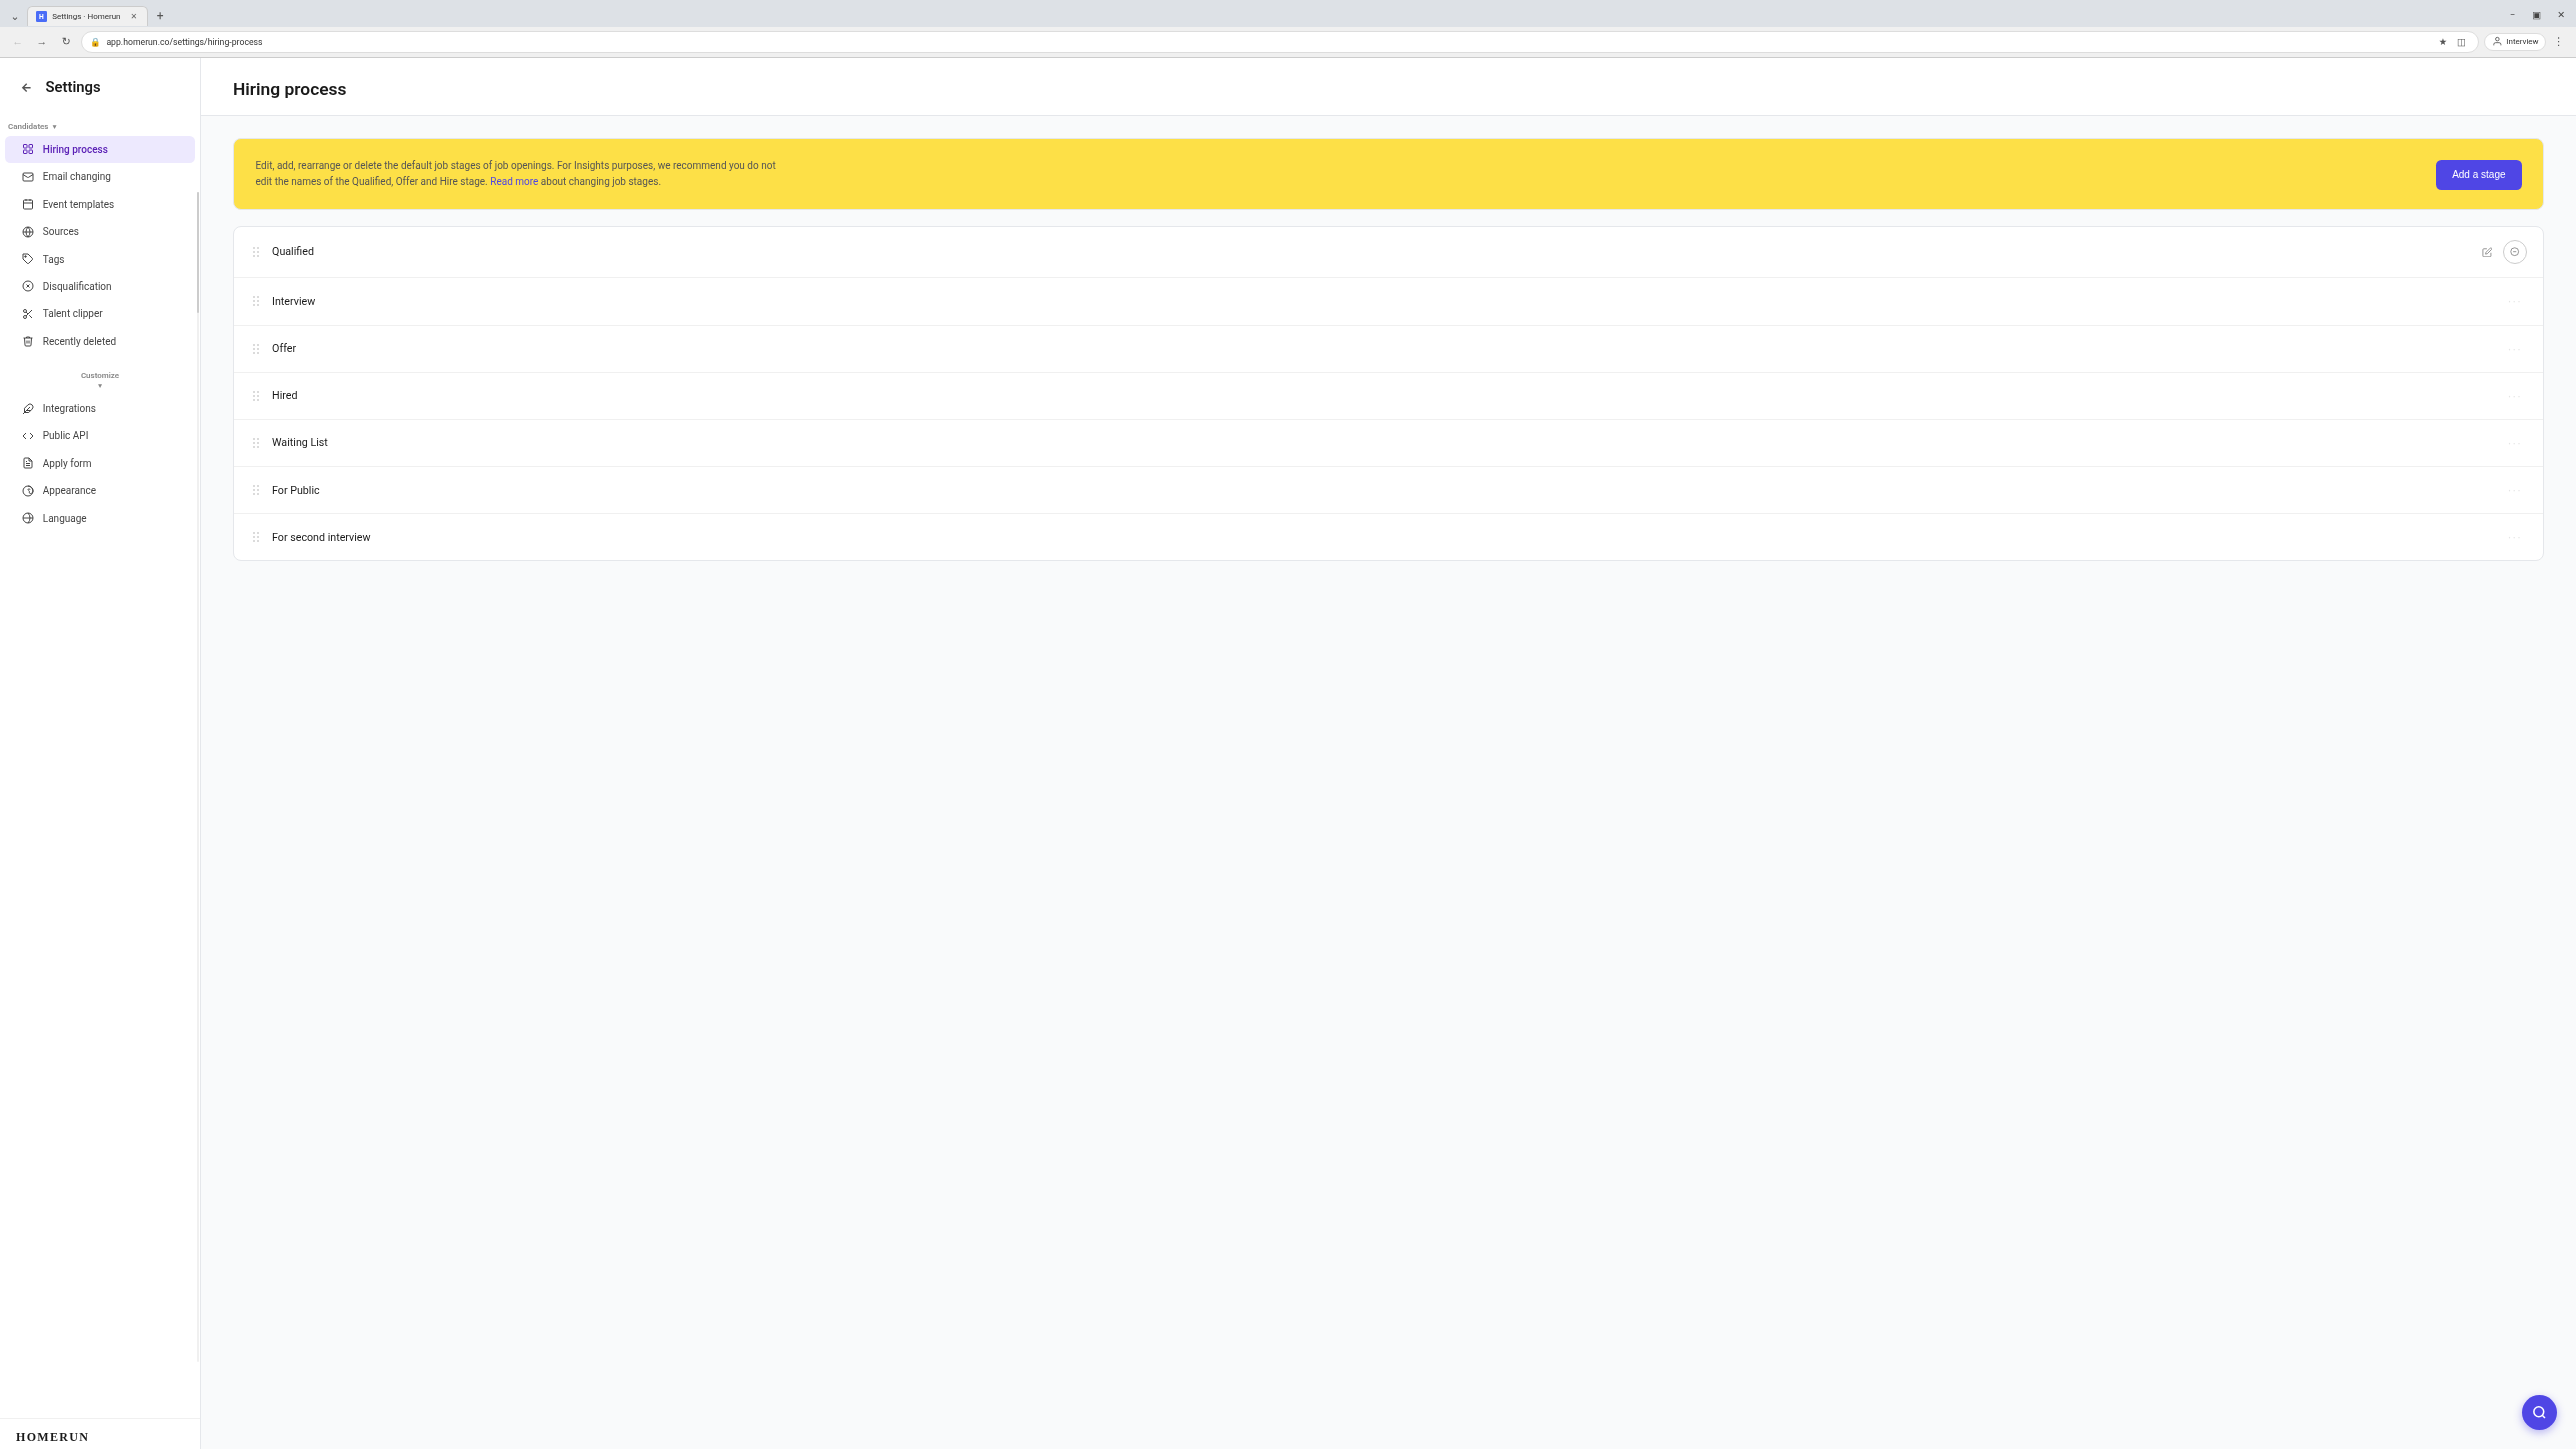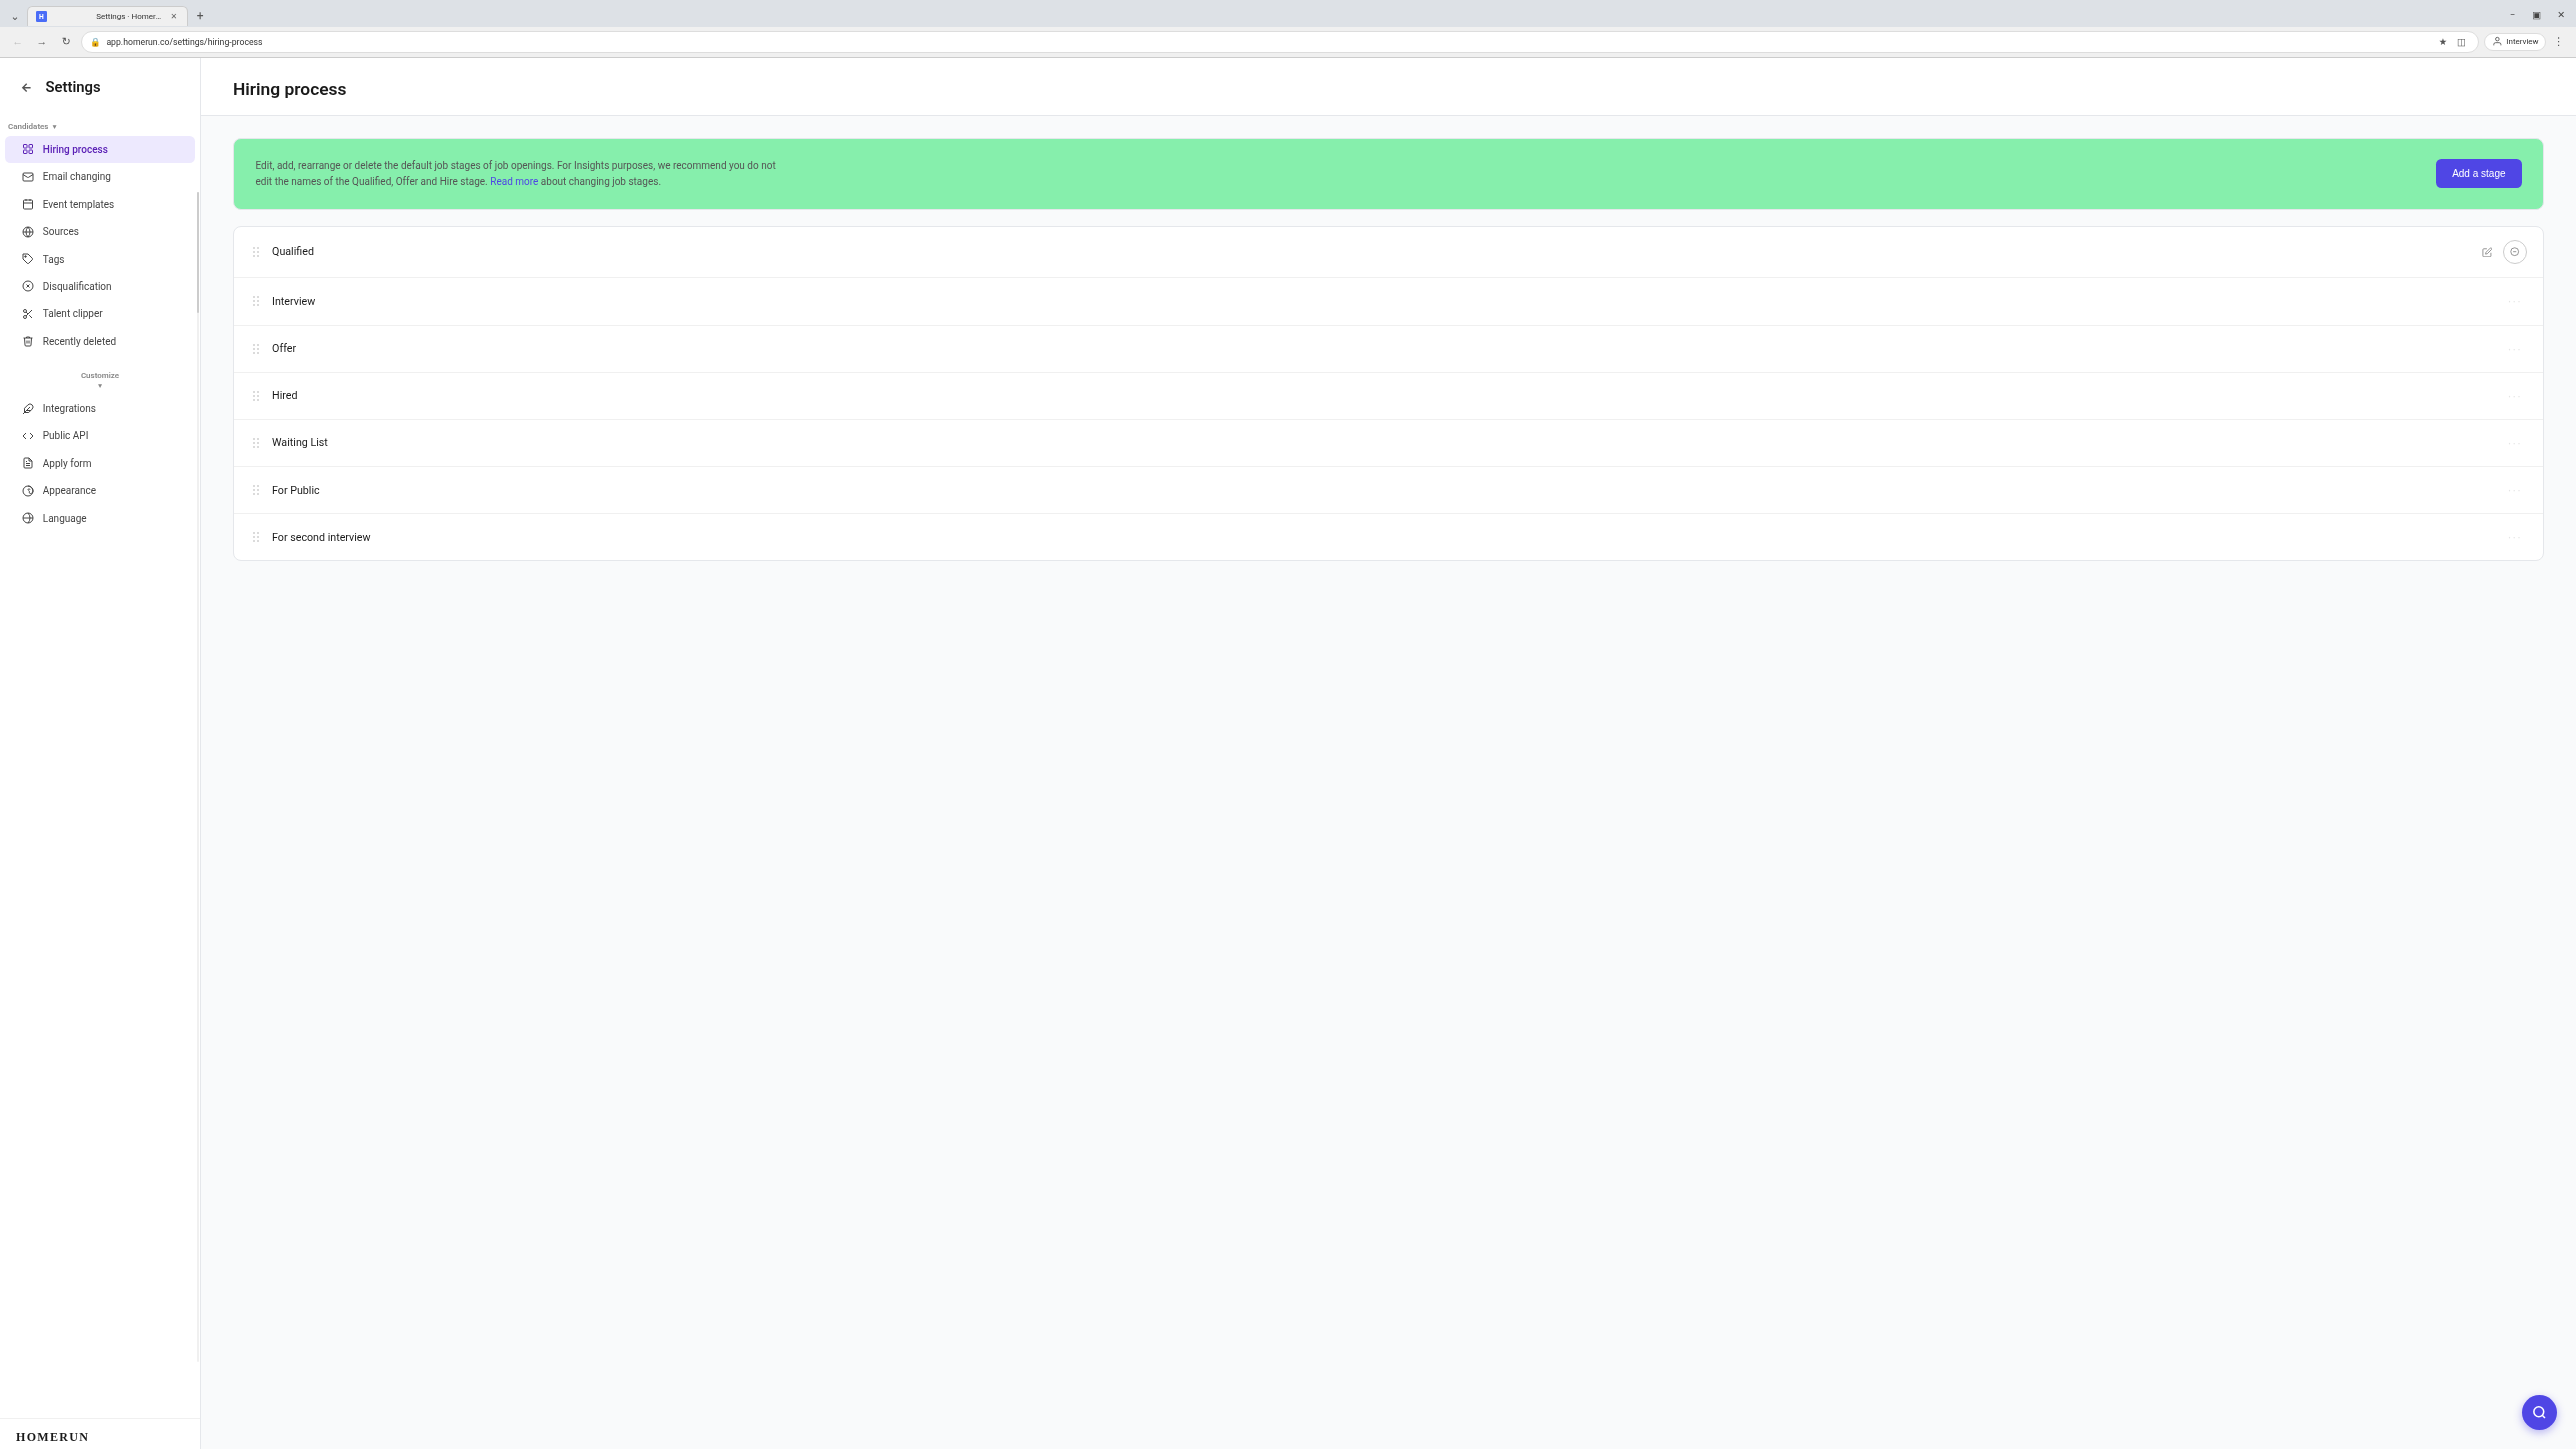--- a/index.html
+++ b/index.html
@@ -52,21 +52,20 @@
       font-weight: bold;
       flex-shrink: 0;
     }
     .tab-title {
       flex: 1;
       font-size: 8px;
       color: #333;
       white-space: nowrap;
       overflow: hidden;
       text-overflow: ellipsis;
-      margin-left: 44px;
     }
     .tab-close {
       width: 10.7px; height: 10.7px;
       display: flex; align-items: center; justify-content: center;
       border-radius: 50%;
       cursor: pointer;
       color: #666;
       font-size: 8px;
     }
     .new-tab {
@@ -275,26 +274,26 @@
       font-size: 17.4px;
       font-weight: 600;
       color: #1a1a1a;
     }
 
     .content-body {
       padding: 21.5px 32px;
     }
 
     .info-card {
-      background: #86efac;
+      background: #fde047;
       border: 0.7px solid #e5e7eb;
       border-radius: 8px;
       padding: 19px 21.5px;
       display: flex;
-      align-items: center;
+      align-items: flex-end;
       justify-content: space-between;
       gap: 16px;
       margin-bottom: 16px;
     }
     .info-text {
       font-size: 10px;
       color: #555;
       line-height: 1.6;
       max-width: 523px;
     }

